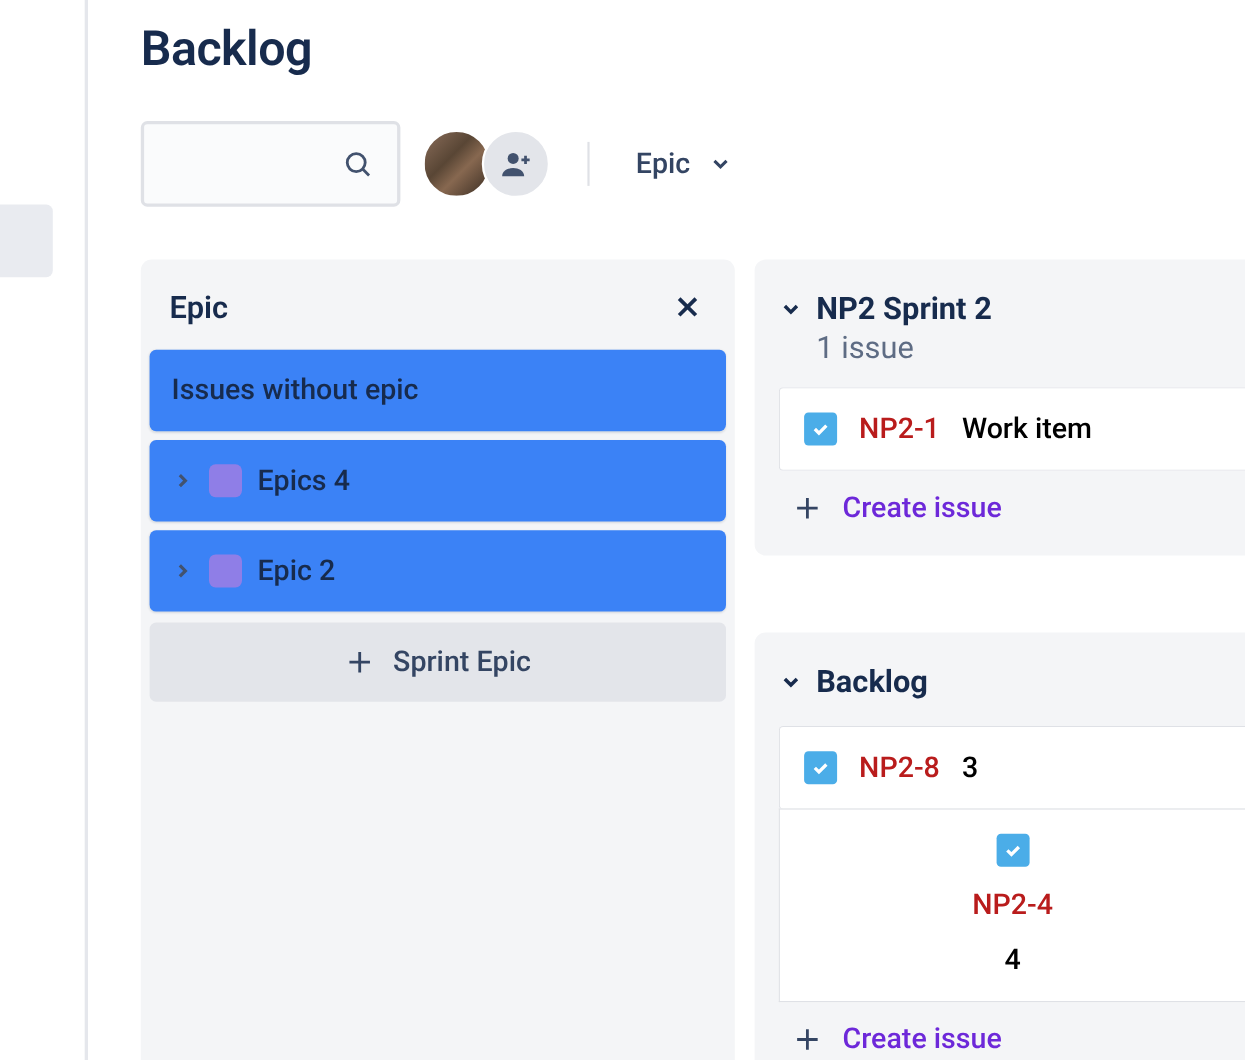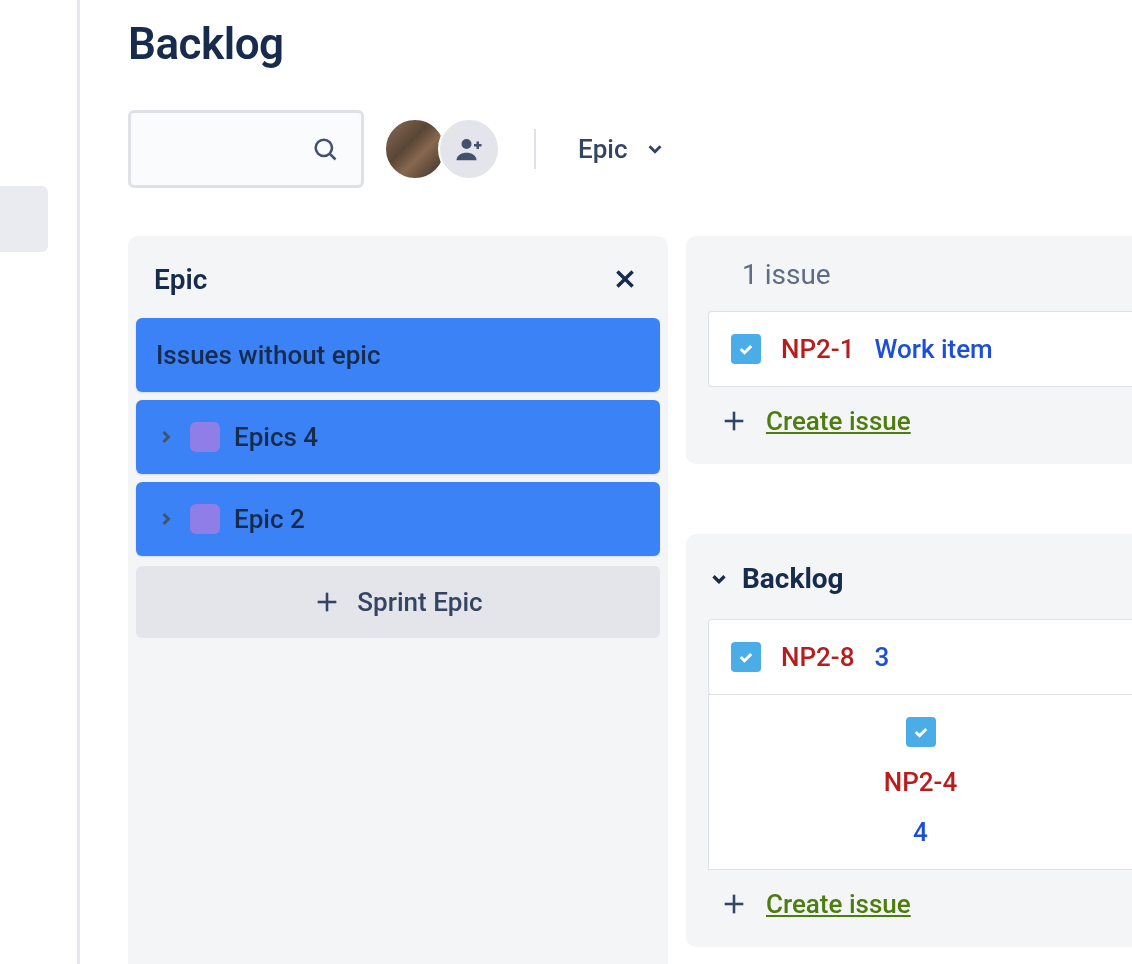--- a/index.html
+++ b/index.html
@@ -217,33 +217,32 @@
     justify-content: center;
     flex-shrink: 0;
   }
   .issue-key {
     font-size: 26px;
     color: #b91c1c;
     font-weight: 500;
   }
   .issue-summary {
     font-size: 26px;
-    color: #1d4ed8;
+    color: #000000;
     font-weight: 500;
   }
   .create-issue-btn {
     display: flex;
     align-items: center;
     gap: 18px;
     padding: 20px 12px 6px 12px;
     font-size: 26px;
     font-weight: 500;
-    color: #4d7c0f;
-    cursor: pointer;
-    text-decoration: underline;
+    color: #6d28d9;
+    cursor: pointer;
   }
   svg { display: block; }
 </style>
 </head>
 <body>
 
 <div class="left-rail">
   <div class="left-rail-button"></div>
 </div>
 
@@ -316,20 +315,26 @@
           <line x1="12" y1="4" x2="12" y2="20"></line>
           <line x1="4" y1="12" x2="20" y2="12"></line>
         </svg>
         <span>Sprint Epic</span>
       </div>
     </div>
 
     <div class="right-col">
 
       <div class="section">
+        <div class="section-header">
+          <svg width="22" height="22" viewBox="0 0 24 24" fill="none" stroke="#172b4d" stroke-width="3.5">
+              <polyline points="6 9 12 15 18 9"></polyline>
+            </svg>
+          <span class="section-title">NP2 Sprint 2</span>
+        </div>
         <div class="section-count">1 issue</div>
 
         <div class="issue-row">
           <span class="issue-type-icon">
             <svg width="18" height="18" viewBox="0 0 24 24" fill="none" stroke="#fff" stroke-width="4">
                 <polyline points="5 12 10 17 19 8"></polyline>
               </svg>
           </span>
           <span class="issue-key">NP2-1</span>
           <span class="issue-summary">Work item</span>

